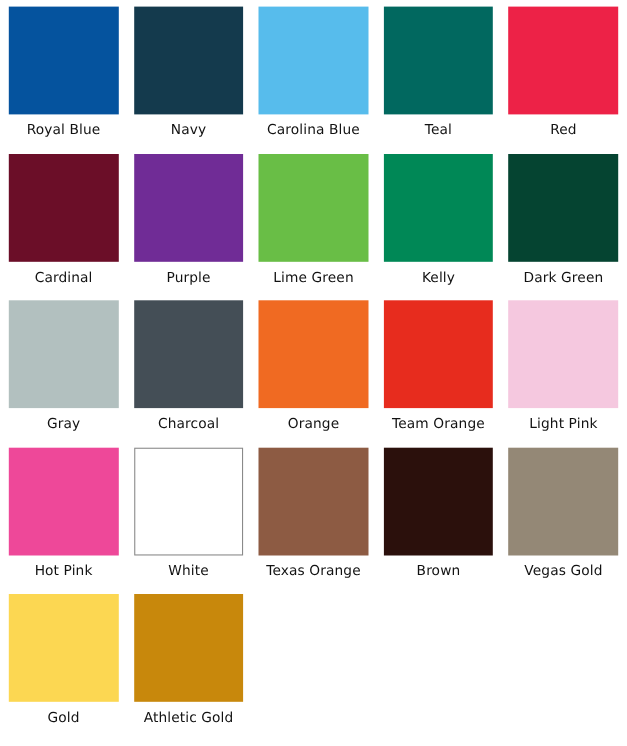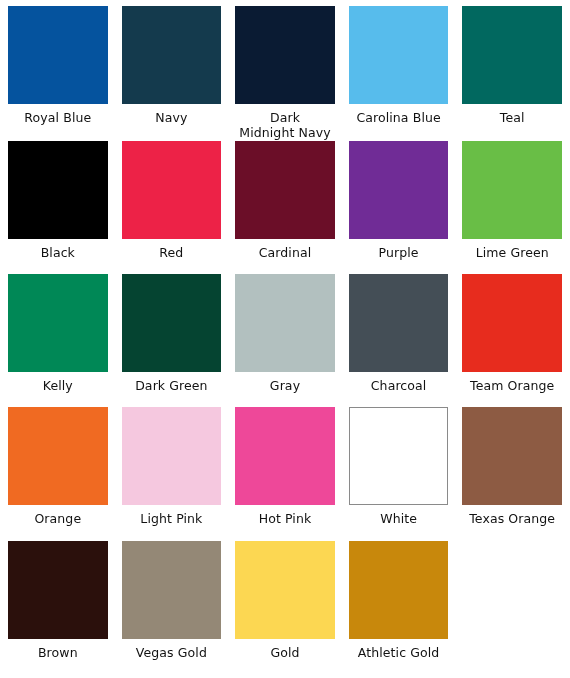--- a/index.html
+++ b/index.html
@@ -58,35 +58,26 @@
 <div id="swatch-grid">
     <div class="swatch-cell">
       <div class="swatch-chip" style="background-color: rgb(5, 83, 158);"></div>
       <div class="swatch-label">Royal Blue</div>
     </div>
     <div class="swatch-cell">
       <div class="swatch-chip" style="background-color: rgb(20, 58, 77);"></div>
       <div class="swatch-label">Navy</div>
     </div>
     <div class="swatch-cell">
-      <div class="swatch-chip" style="background-color: rgb(10, 27, 51);"></div>
-      <div class="swatch-label">Dark
-Midnight Navy</div>
-    </div>
-    <div class="swatch-cell">
       <div class="swatch-chip" style="background-color: rgb(87, 188, 236);"></div>
       <div class="swatch-label">Carolina Blue</div>
     </div>
     <div class="swatch-cell">
       <div class="swatch-chip" style="background-color: rgb(1, 104, 95);"></div>
       <div class="swatch-label">Teal</div>
-    </div>
-    <div class="swatch-cell">
-      <div class="swatch-chip" style="background-color: rgb(0, 0, 0);"></div>
-      <div class="swatch-label">Black</div>
     </div>
     <div class="swatch-cell">
       <div class="swatch-chip" style="background-color: rgb(237, 34, 71);"></div>
       <div class="swatch-label">Red</div>
     </div>
     <div class="swatch-cell">
       <div class="swatch-chip" style="background-color: rgb(107, 14, 40);"></div>
       <div class="swatch-label">Cardinal</div>
     </div>
     <div class="swatch-cell">
@@ -107,26 +98,26 @@
     </div>
     <div class="swatch-cell">
       <div class="swatch-chip" style="background-color: rgb(178, 192, 191);"></div>
       <div class="swatch-label">Gray</div>
     </div>
     <div class="swatch-cell">
       <div class="swatch-chip" style="background-color: rgb(68, 78, 86);"></div>
       <div class="swatch-label">Charcoal</div>
     </div>
     <div class="swatch-cell">
+      <div class="swatch-chip" style="background-color: rgb(240, 106, 34);"></div>
+      <div class="swatch-label">Orange</div>
+    </div>
+    <div class="swatch-cell">
       <div class="swatch-chip" style="background-color: rgb(231, 44, 30);"></div>
       <div class="swatch-label">Team Orange</div>
-    </div>
-    <div class="swatch-cell">
-      <div class="swatch-chip" style="background-color: rgb(240, 106, 34);"></div>
-      <div class="swatch-label">Orange</div>
     </div>
     <div class="swatch-cell">
       <div class="swatch-chip" style="background-color: rgb(245, 200, 223);"></div>
       <div class="swatch-label">Light Pink</div>
     </div>
     <div class="swatch-cell">
       <div class="swatch-chip" style="background-color: rgb(238, 72, 153);"></div>
       <div class="swatch-label">Hot Pink</div>
     </div>
     <div class="swatch-cell">

